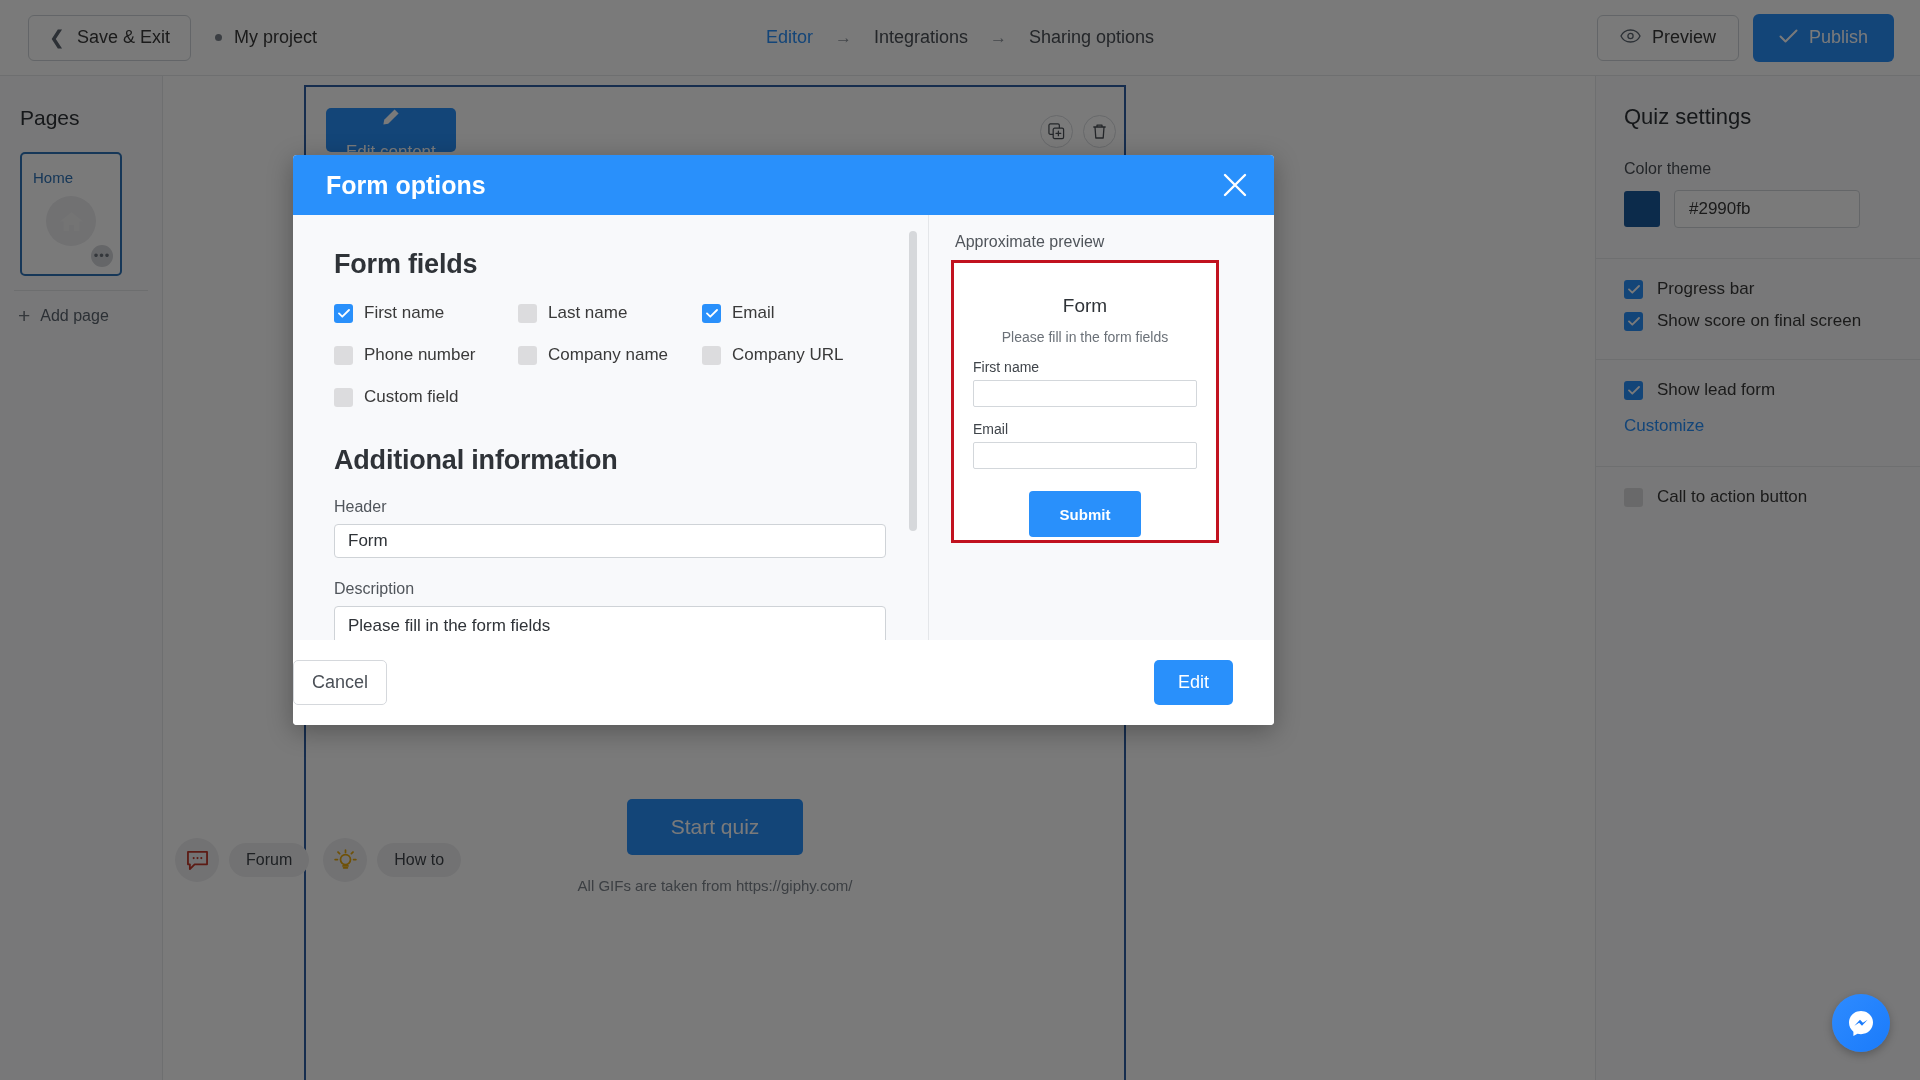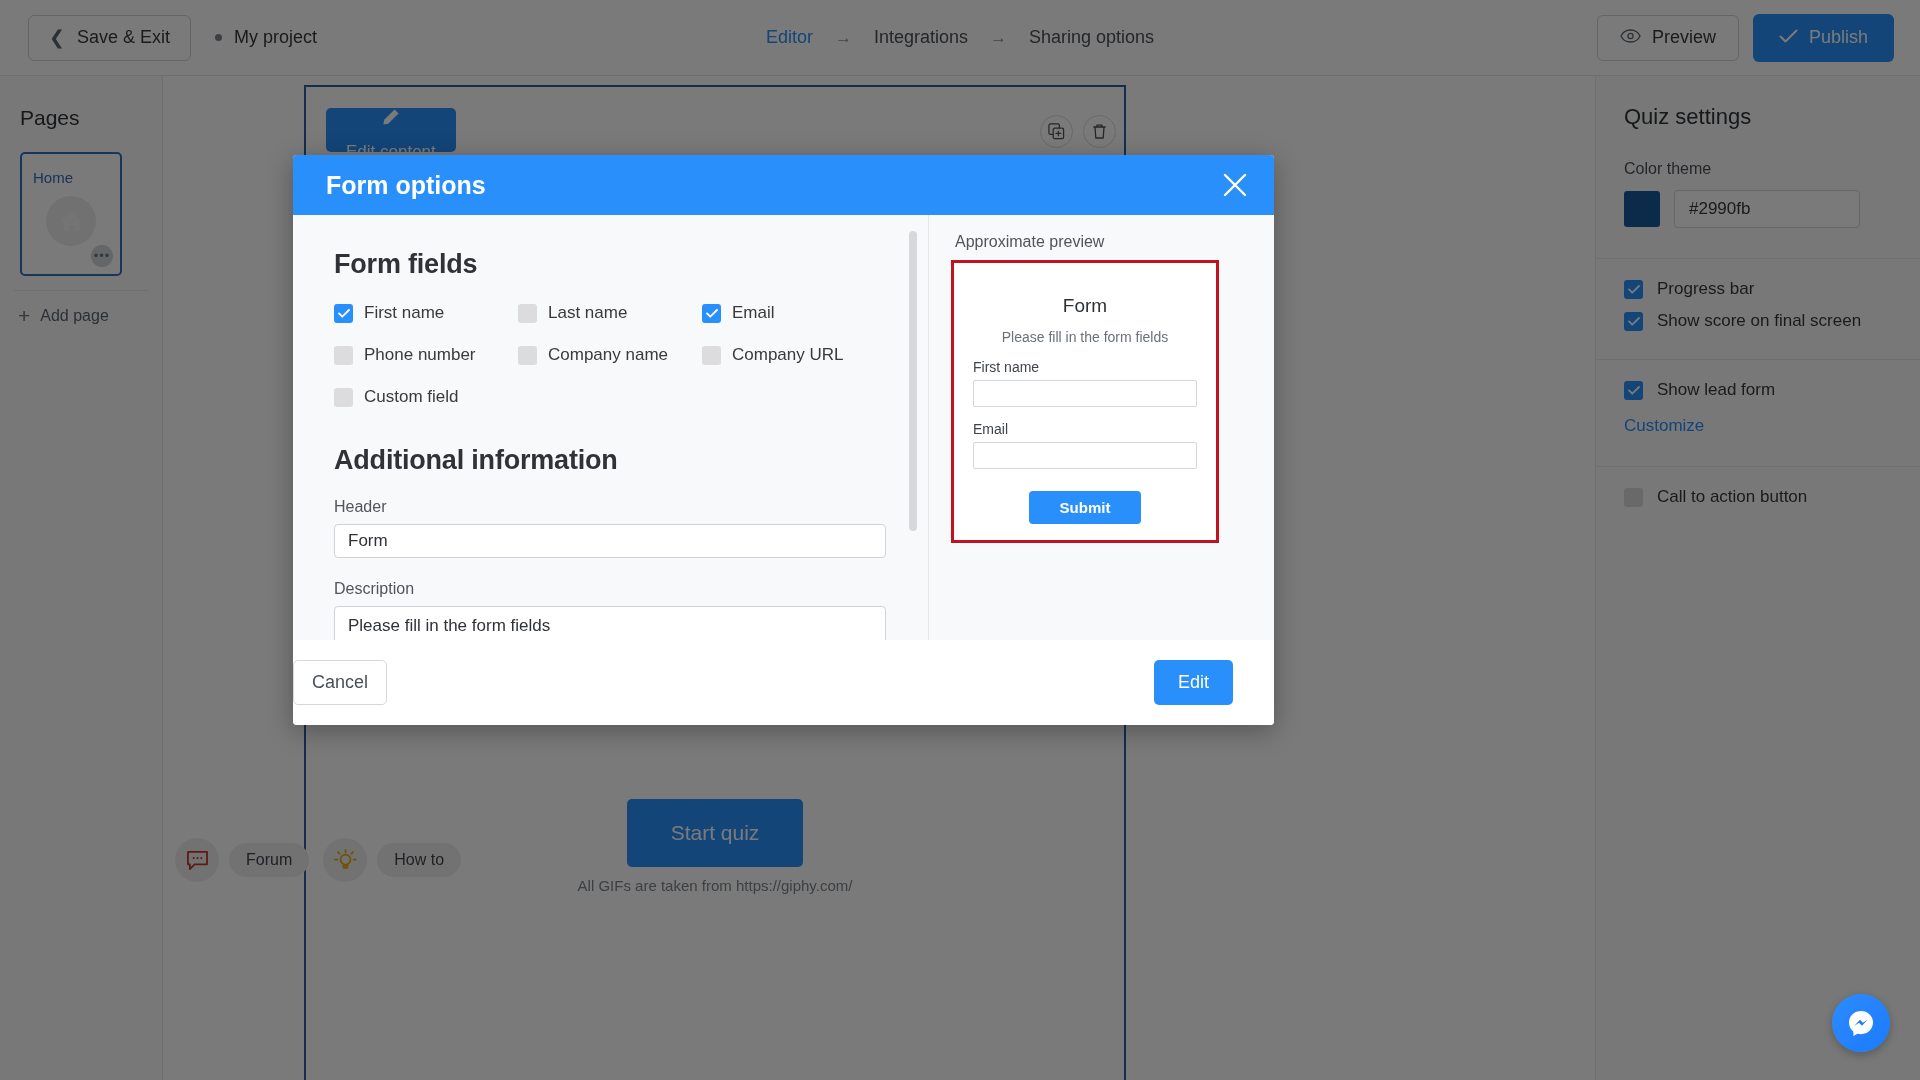--- a/index.html
+++ b/index.html
@@ -106,21 +106,21 @@
     width: 33px; height: 33px; border-radius: 50%;
     background: rgba(255,255,255,0.85); border: 1px solid #d8dbdf;
     display: flex; align-items: center; justify-content: center; cursor: pointer;
   }
   .slide-text {
     position: absolute; left: 0; right: 0; text-align: center;
     color: #53585e; font-size: 25px; line-height: 38px;
   }
   .start-quiz-btn {
     position: absolute; left: 50%; transform: translateX(-50%); top: 712px;
-    width: 176px; height: 68px; background: #2990fb; border-radius: 5px;
+    width: 176px; height: 56px; background: #2990fb; border-radius: 5px;
     color: #fff; font-size: 21px; display: flex; align-items: center;
     justify-content: center; cursor: pointer;
   }
   .slide-note {
     position: absolute; left: 0; right: 0; top: 790px; text-align: center;
     font-size: 15px; color: #7d848c;
   }
 
   
   .help-stack {
@@ -240,21 +240,21 @@
   }
   .pv-title { font-size: 19px; color: #2f3338; }
   .pv-sub { margin-top: 12px; font-size: 14px; color: #6b7178; }
   .pv-field { width: 224px; margin-top: 14px; }
   .pv-label { font-size: 14px; color: #3f444a; }
   .pv-input {
     margin-top: 5px; height: 27px; border: 1px solid #d3d7db; background: #fff;
     border-radius: 2px; cursor: text;
   }
   .pv-submit {
-    margin-top: 22px; width: 112px; height: 33px; background: #2990fb;
+    margin-top: 22px; width: 112px; height: 46px; background: #2990fb;
     color: #fff; border-radius: 4px; font-size: 15px; font-weight: bold;
     display: flex; align-items: center; justify-content: center; cursor: pointer;
   }
   .modal-foot {
     height: 85px; flex: 0 0 85px; background: #fff;
     display: flex; align-items: center; justify-content: space-between;
     gap: 16px; padding-right: 41px;
   }
   .btn-cancel {
     width: 94px; height: 45px; border: 1px solid #d5d8dc; border-radius: 5px;

